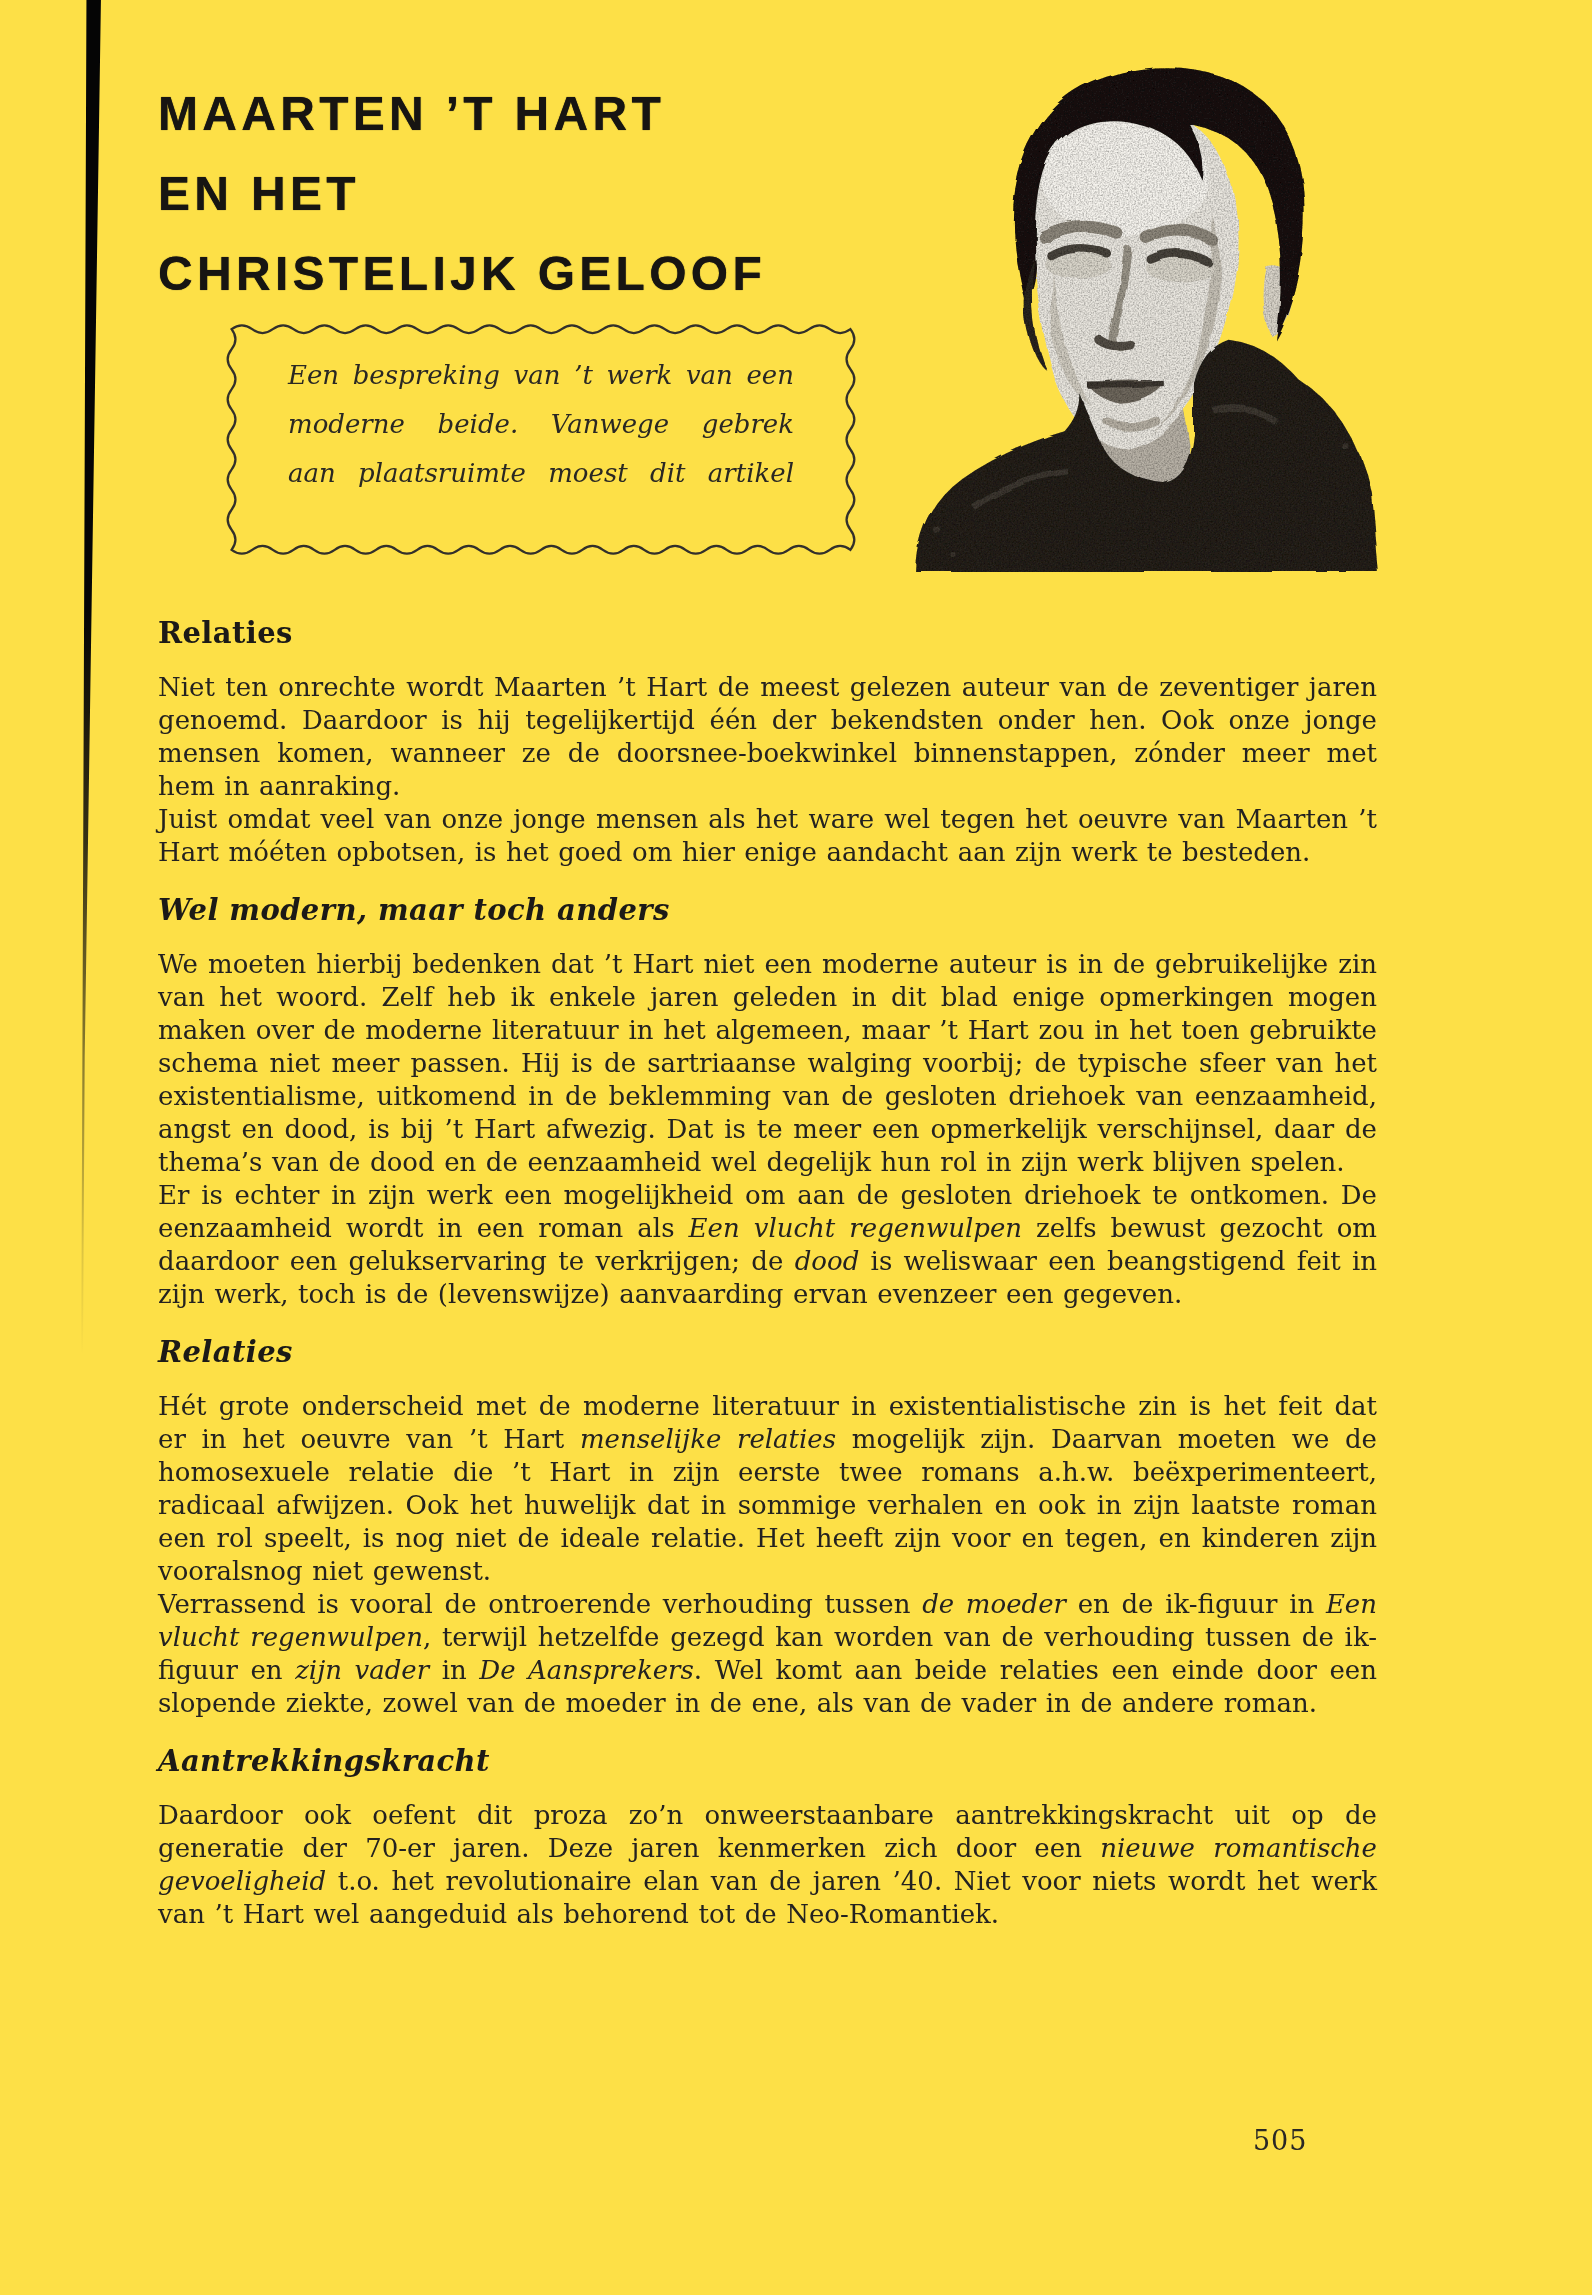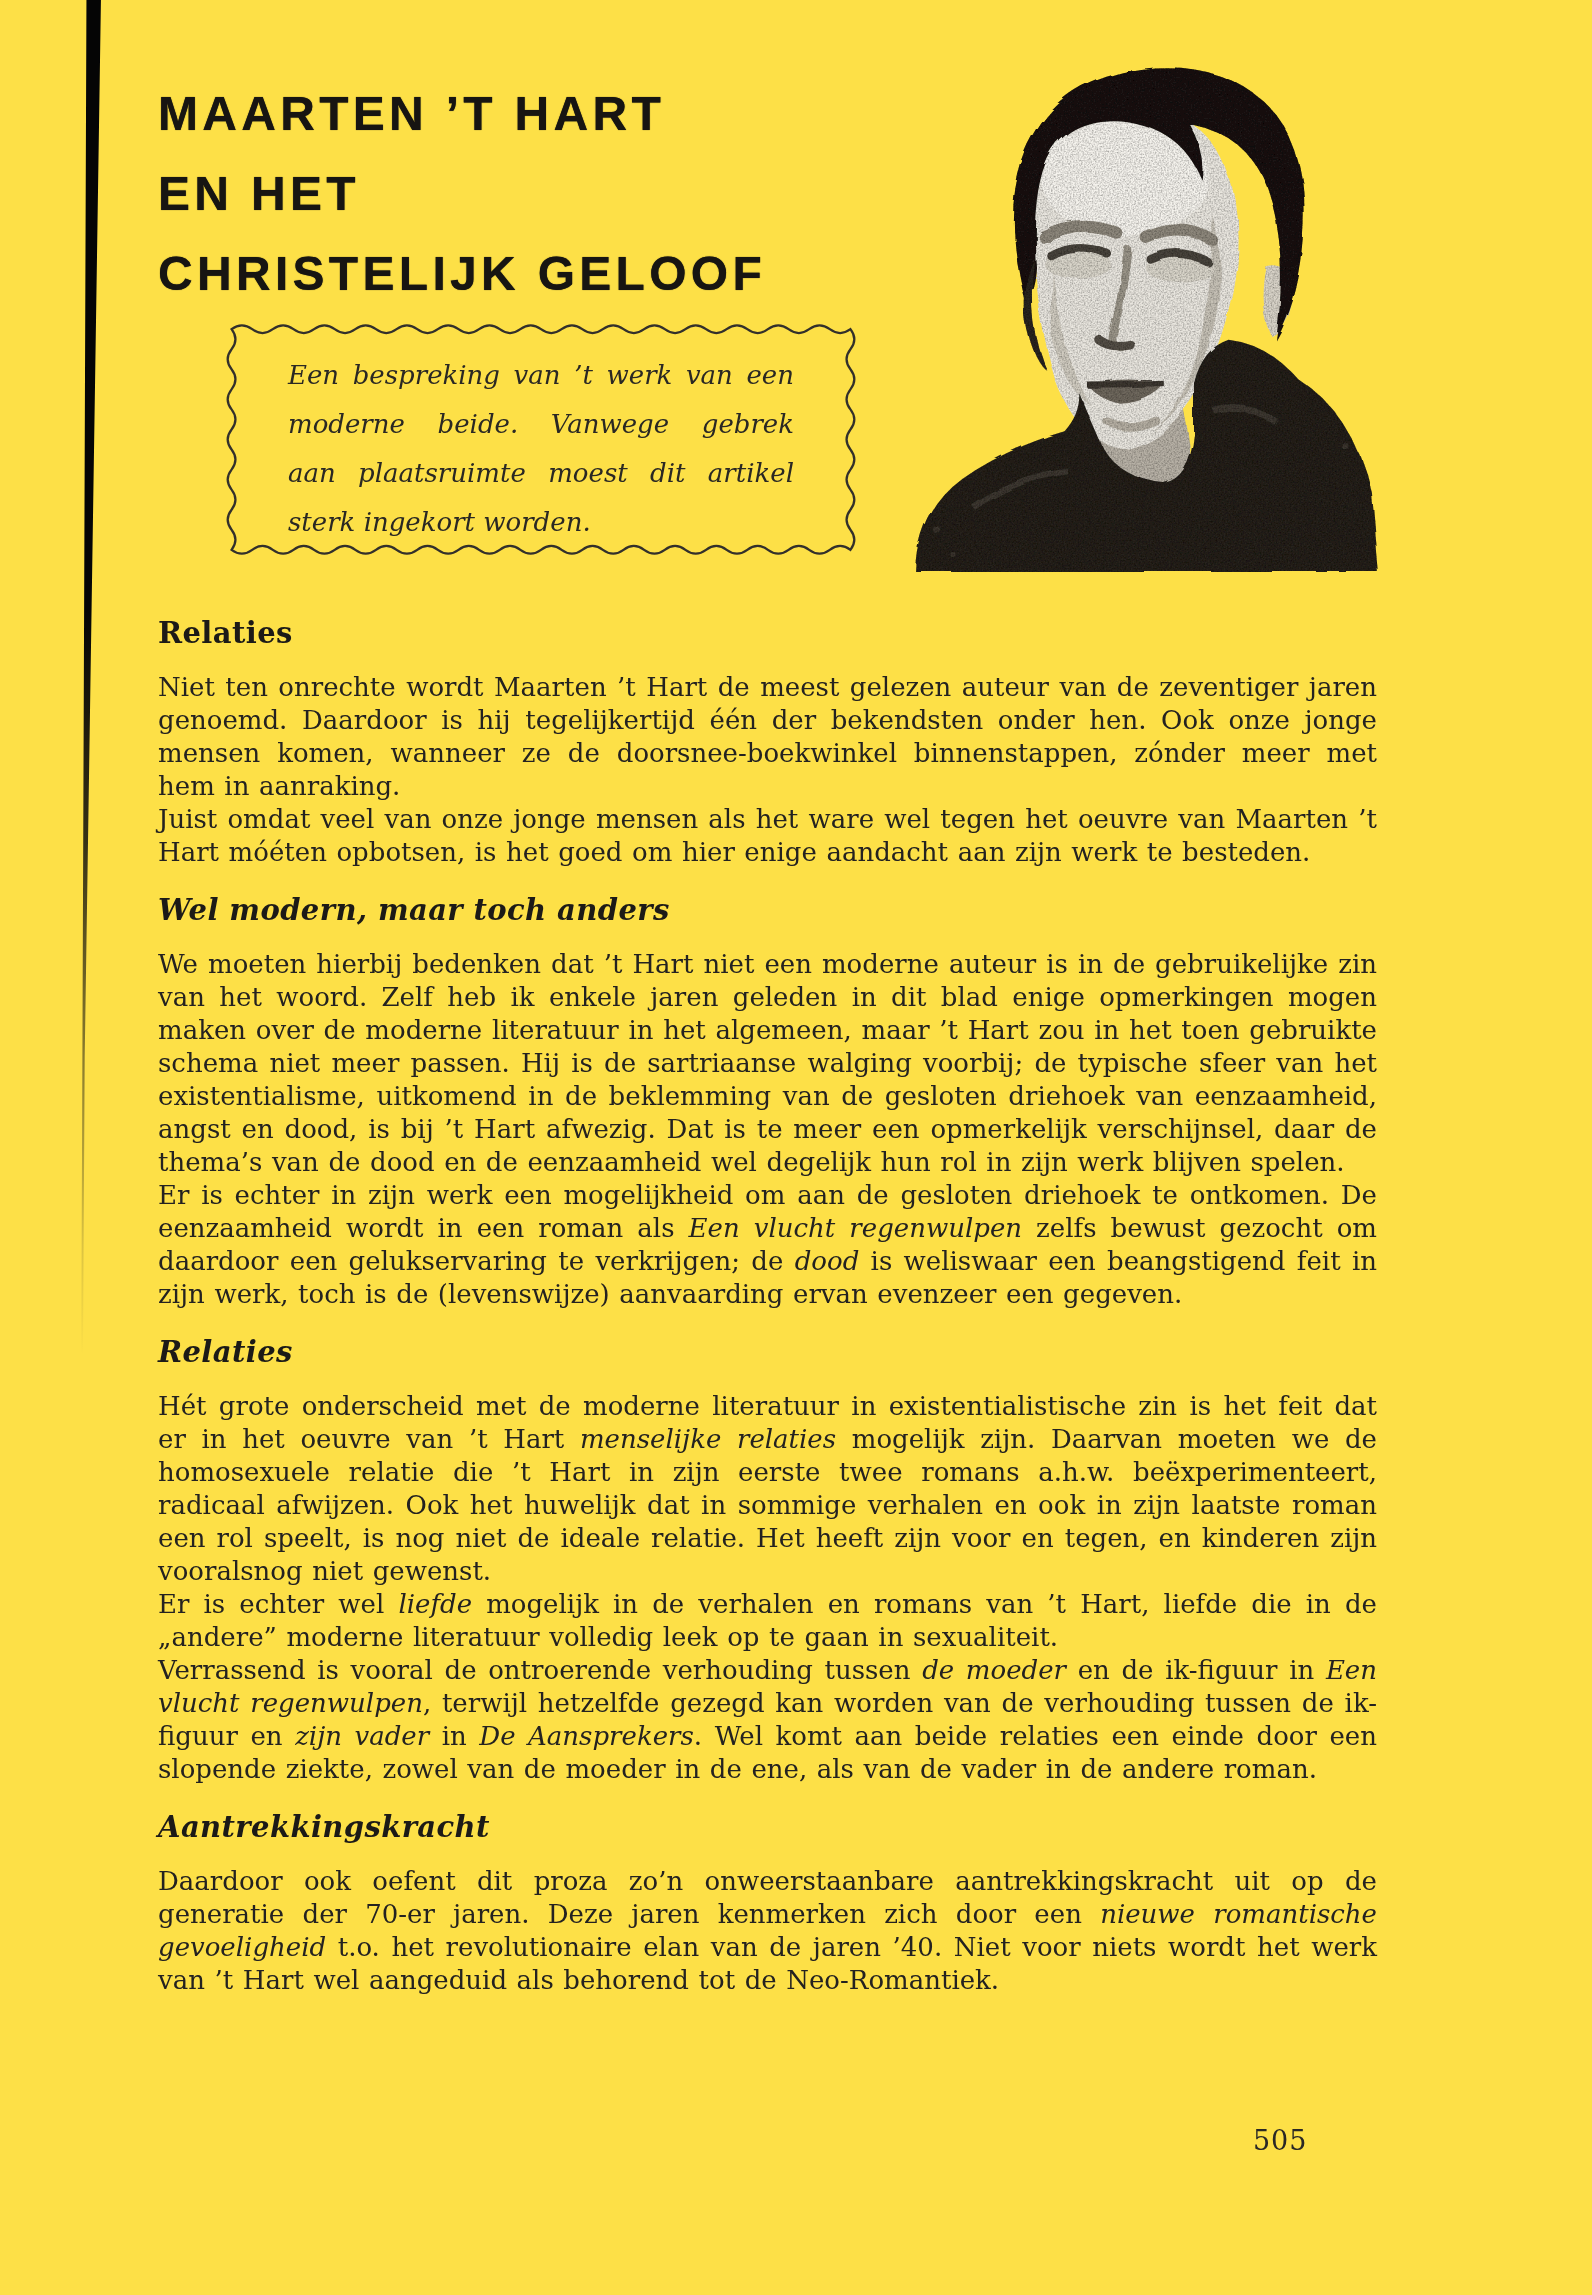--- a/index.html
+++ b/index.html
@@ -121,39 +121,37 @@
   </svg>
 
   <div class="intro-box">
     <svg class="wavy" viewBox="0 0 730 268" aria-hidden="true">
       <path id="wavy-path" d="M 6 6 q 11.966666666666667 -9 23.933333333333334 0 q 11.966666666666667 9 23.933333333333334 0 q 11.966666666666667 -9 23.933333333333334 0 q 11.966666666666667 9 23.933333333333334 0 q 11.966666666666667 -9 23.933333333333334 0 q 11.966666666666667 9 23.933333333333334 0 q 11.966666666666667 -9 23.933333333333334 0 q 11.966666666666667 9 23.933333333333334 0 q 11.966666666666667 -9 23.933333333333334 0 q 11.966666666666667 9 23.933333333333334 0 q 11.966666666666667 -9 23.933333333333334 0 q 11.966666666666667 9 23.933333333333334 0 q 11.966666666666667 -9 23.933333333333334 0 q 11.966666666666667 9 23.933333333333334 0 q 11.966666666666667 -9 23.933333333333334 0 q 11.966666666666667 9 23.933333333333334 0 q 11.966666666666667 -9 23.933333333333334 0 q 11.966666666666667 9 23.933333333333334 0 q 11.966666666666667 -9 23.933333333333334 0 q 11.966666666666667 9 23.933333333333334 0 q 11.966666666666667 -9 23.933333333333334 0 q 11.966666666666667 9 23.933333333333334 0 q 11.966666666666667 -9 23.933333333333334 0 q 11.966666666666667 9 23.933333333333334 0 q 11.966666666666667 -9 23.933333333333334 0 q 11.966666666666667 9 23.933333333333334 0 q 11.966666666666667 -9 23.933333333333334 0 q 11.966666666666667 9 23.933333333333334 0 q 11.966666666666667 -9 23.933333333333334 0 q 11.966666666666667 9 23.933333333333334 0 q 9 11.636363636363637 0 23.272727272727273 q -9 11.636363636363637 0 23.272727272727273 q 9 11.636363636363637 0 23.272727272727273 q -9 11.636363636363637 0 23.272727272727273 q 9 11.636363636363637 0 23.272727272727273 q -9 11.636363636363637 0 23.272727272727273 q 9 11.636363636363637 0 23.272727272727273 q -9 11.636363636363637 0 23.272727272727273 q 9 11.636363636363637 0 23.272727272727273 q -9 11.636363636363637 0 23.272727272727273 q 9 11.636363636363637 0 23.272727272727273 q -11.966666666666667 -9 -23.933333333333334 0 q -11.966666666666667 9 -23.933333333333334 0 q -11.966666666666667 -9 -23.933333333333334 0 q -11.966666666666667 9 -23.933333333333334 0 q -11.966666666666667 -9 -23.933333333333334 0 q -11.966666666666667 9 -23.933333333333334 0 q -11.966666666666667 -9 -23.933333333333334 0 q -11.966666666666667 9 -23.933333333333334 0 q -11.966666666666667 -9 -23.933333333333334 0 q -11.966666666666667 9 -23.933333333333334 0 q -11.966666666666667 -9 -23.933333333333334 0 q -11.966666666666667 9 -23.933333333333334 0 q -11.966666666666667 -9 -23.933333333333334 0 q -11.966666666666667 9 -23.933333333333334 0 q -11.966666666666667 -9 -23.933333333333334 0 q -11.966666666666667 9 -23.933333333333334 0 q -11.966666666666667 -9 -23.933333333333334 0 q -11.966666666666667 9 -23.933333333333334 0 q -11.966666666666667 -9 -23.933333333333334 0 q -11.966666666666667 9 -23.933333333333334 0 q -11.966666666666667 -9 -23.933333333333334 0 q -11.966666666666667 9 -23.933333333333334 0 q -11.966666666666667 -9 -23.933333333333334 0 q -11.966666666666667 9 -23.933333333333334 0 q -11.966666666666667 -9 -23.933333333333334 0 q -11.966666666666667 9 -23.933333333333334 0 q -11.966666666666667 -9 -23.933333333333334 0 q -11.966666666666667 9 -23.933333333333334 0 q -11.966666666666667 -9 -23.933333333333334 0 q -11.966666666666667 9 -23.933333333333334 0 q 9 -11.636363636363637 0 -23.272727272727273 q -9 -11.636363636363637 0 -23.272727272727273 q 9 -11.636363636363637 0 -23.272727272727273 q -9 -11.636363636363637 0 -23.272727272727273 q 9 -11.636363636363637 0 -23.272727272727273 q -9 -11.636363636363637 0 -23.272727272727273 q 9 -11.636363636363637 0 -23.272727272727273 q -9 -11.636363636363637 0 -23.272727272727273 q 9 -11.636363636363637 0 -23.272727272727273 q -9 -11.636363636363637 0 -23.272727272727273 q 9 -11.636363636363637 0 -23.272727272727273 Z" fill="none" stroke="#33302b" stroke-width="2.6"></path>
     </svg>
     <div class="box-lines">
       <div class="box-line">Een bespreking van ’t werk van een</div>
       <div class="box-line">moderne beide. Vanwege gebrek</div>
       <div class="box-line">aan plaatsruimte moest dit artikel</div>
-      <div class="box-line last">sterk ingekort worden.</div>
     </div>
   </div>
 
   <main class="body-col">
     <section>
       <h2>Relaties</h2>
       <p><span>Niet ten onrechte wordt Maarten ’t Hart de meest gelezen auteur van de zeventiger jaren genoemd. Daardoor is hij tegelijkertijd één der bekendsten onder hen. Ook onze jonge mensen komen, wanneer ze de doorsnee-boekwinkel binnenstappen, zónder meer met hem in aanraking.</span></p>
       <p><span>Juist omdat veel van onze jonge mensen als het ware wel tegen het oeuvre van Maarten ’t Hart móéten opbotsen, is het goed om hier enige aandacht aan zijn werk te besteden.</span></p>
     </section>
     <section>
       <h2>Wel modern, maar toch anders</h2>
       <p><span>We moeten hierbij bedenken dat ’t Hart niet een moderne auteur is in de gebruikelijke zin van het woord. Zelf heb ik enkele jaren geleden in dit blad enige opmerkingen mogen maken over de moderne literatuur in het algemeen, maar ’t Hart zou in het toen gebruikte schema niet meer passen. Hij is de sartriaanse walging voorbij; de typische sfeer van het existentialisme, uitkomend in de beklemming van de gesloten driehoek van eenzaamheid, angst en dood, is bij ’t Hart afwezig. Dat is te meer een opmerkelijk verschijnsel, daar de thema’s van de dood en de eenzaamheid wel degelijk hun rol in zijn werk blijven spelen.</span></p>
       <p><span>Er is echter in zijn werk een mogelijkheid om aan de gesloten driehoek te ontkomen. De eenzaamheid wordt in een roman als </span><span class="it">Een vlucht regenwulpen</span><span> zelfs bewust gezocht om daardoor een gelukservaring te verkrijgen; de </span><span class="it">dood</span><span> is weliswaar een beangstigend feit in zijn werk, toch is de (levenswijze) aanvaarding ervan evenzeer een gegeven.</span></p>
     </section>
     <section>
       <h2>Relaties</h2>
       <p><span>Hét grote onderscheid met de moderne literatuur in existentialistische zin is het feit dat er in het oeuvre van ’t Hart </span><span class="it">menselijke relaties</span><span> mogelijk zijn. Daarvan moeten we de homosexuele relatie die ’t Hart in zijn eerste twee romans a.h.w. beëxperimenteert, radicaal afwijzen. Ook het huwelijk dat in sommige verhalen en ook in zijn laatste roman een rol speelt, is nog niet de ideale relatie. Het heeft zijn voor en tegen, en kinderen zijn vooralsnog niet gewenst.</span></p>
-      <p><span>Er is echter wel </span><span class="it">liefde</span><span> mogelijk in de verhalen en romans van ’t Hart, liefde die in de „andere” moderne literatuur volledig leek op te gaan in sexualiteit.</span></p>
       <p><span>Verrassend is vooral de ontroerende verhouding tussen </span><span class="it">de moeder</span><span> en de ik-figuur in </span><span class="it">Een vlucht regenwulpen</span><span>, terwijl hetzelfde gezegd kan worden van de verhouding tussen de ik-figuur en </span><span class="it">zijn vader</span><span> in </span><span class="it">De Aansprekers</span><span>. Wel komt aan beide relaties een einde door een slopende ziekte, zowel van de moeder in de ene, als van de vader in de andere roman.</span></p>
     </section>
     <section>
       <h2>Aantrekkingskracht</h2>
       <p><span>Daardoor ook oefent dit proza zo’n onweerstaanbare aantrekkingskracht uit op de generatie der 70-er jaren. Deze jaren kenmerken zich door een </span><span class="it">nieuwe romantische gevoeligheid</span><span> t.o. het revolutionaire elan van de jaren ’40. Niet voor niets wordt het werk van ’t Hart wel aangeduid als behorend tot de Neo-Romantiek.</span></p>
     </section>
   </main>
 
   <div class="page-number">505</div>
 

